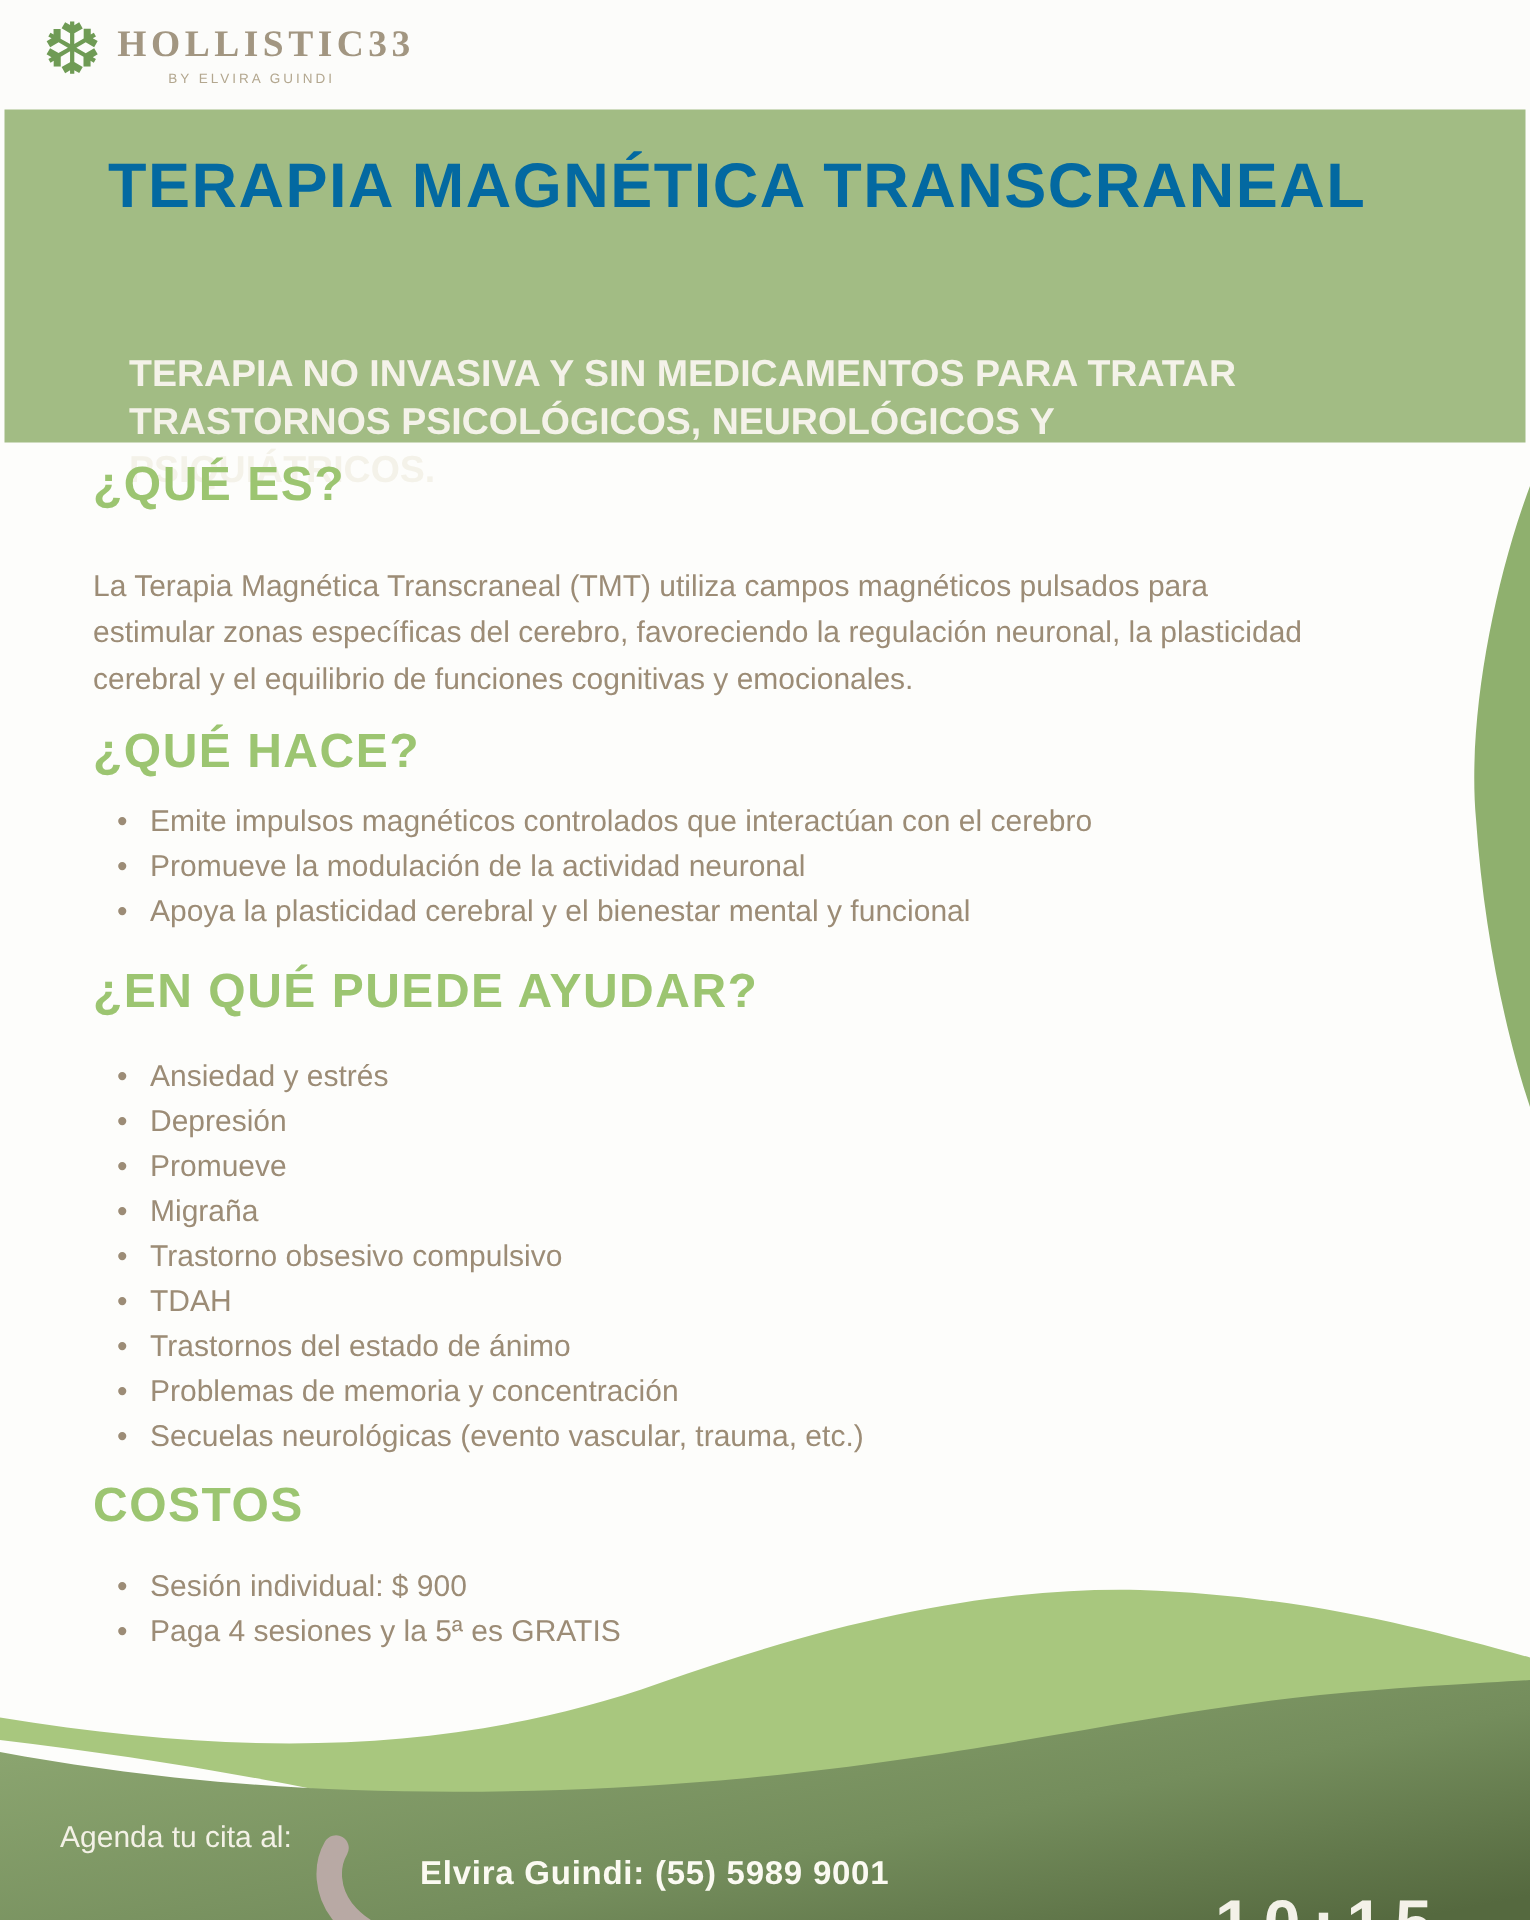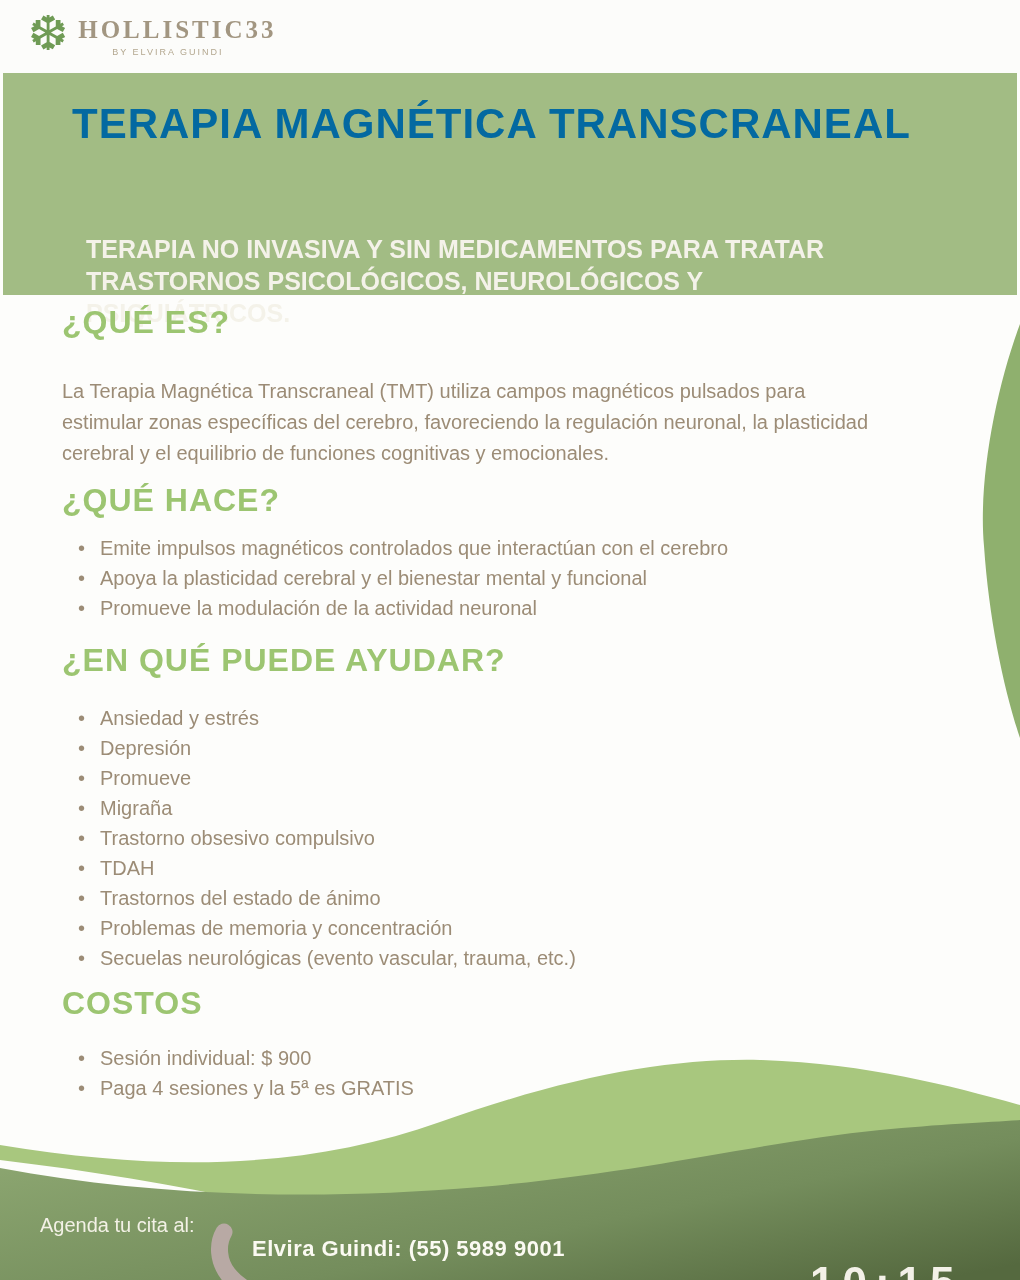--- a/index.html
+++ b/index.html
@@ -25,21 +25,21 @@
   .sec-h{position:absolute;left:62px;font-size:32px;font-weight:bold;letter-spacing:1px;color:#9cc571;}
   .para{position:absolute;left:62px;width:812px;font-size:20px;line-height:31px;color:#9c8c76;}
   ul.blist{position:absolute;left:62px;margin:0;padding:0;list-style:none;width:840px;}
   ul.blist li{position:relative;padding-left:38px;font-size:20px;line-height:30px;color:#9c8c76;}
   ul.blist li::before{content:"\2022";position:absolute;left:16px;color:#9c8c76;}
   
   .leaf{position:absolute;right:0;top:310px;}
   
   .waves{position:absolute;left:0;top:1050px;}
   .cta{position:absolute;left:40px;top:1214px;font-size:20px;color:#f3f1e6;}
-  .contact{position:absolute;left:252px;top:1236px;font-size:22px;font-weight:bold;color:#fbfaf2;letter-spacing:0.5px;}
+  .contact{position:absolute;left:280px;top:1236px;font-size:22px;font-weight:bold;color:#fbfaf2;letter-spacing:0.5px;}
   .phone{position:absolute;left:203px;top:1222px;}
   .clock{position:absolute;left:810px;top:1258px;font-size:44px;font-weight:bold;
     letter-spacing:8px;color:#f3f1e8;}
 </style>
 </head>
 <body>
 
 <div class="topbar">
   <div class="logo">
     <span class="logo-icon">❆</span>
@@ -57,22 +57,22 @@
 <svg class="leaf" width="50" height="435" viewBox="0 0 50 435">
   <path d="M50 14 C 26 78, 8 170, 14 236 C 19 310, 34 380, 50 428 Z" fill="#8fb06e"></path>
 </svg>
 
 <div class="sec-h" style="top:304px">¿QUÉ ES?</div>
 <div class="para" style="top:376px">La Terapia Magnética Transcraneal (TMT) utiliza campos magnéticos pulsados para estimular zonas específicas del cerebro, favoreciendo la regulación neuronal, la plasticidad cerebral y el equilibrio de funciones cognitivas y emocionales.</div>
 
 <div class="sec-h" style="top:482px">¿QUÉ HACE?</div>
 <ul class="blist" style="top:533px">
   <li>Emite impulsos magnéticos controlados que interactúan con el cerebro</li>
+  <li>Promueve la modulación de la actividad neuronal</li>
   <li>Apoya la plasticidad cerebral y el bienestar mental y funcional</li>
-  <li>Promueve la modulación de la actividad neuronal</li>
 </ul>
 
 <div class="sec-h" style="top:642px">¿EN QUÉ PUEDE AYUDAR?</div>
 <ul class="blist" style="top:703px">
   <li>Ansiedad y estrés</li>
   <li>Depresión</li>
   <li>Promueve</li>
   <li>Migraña</li>
   <li>Trastorno obsesivo compulsivo</li>
   <li>TDAH</li>

